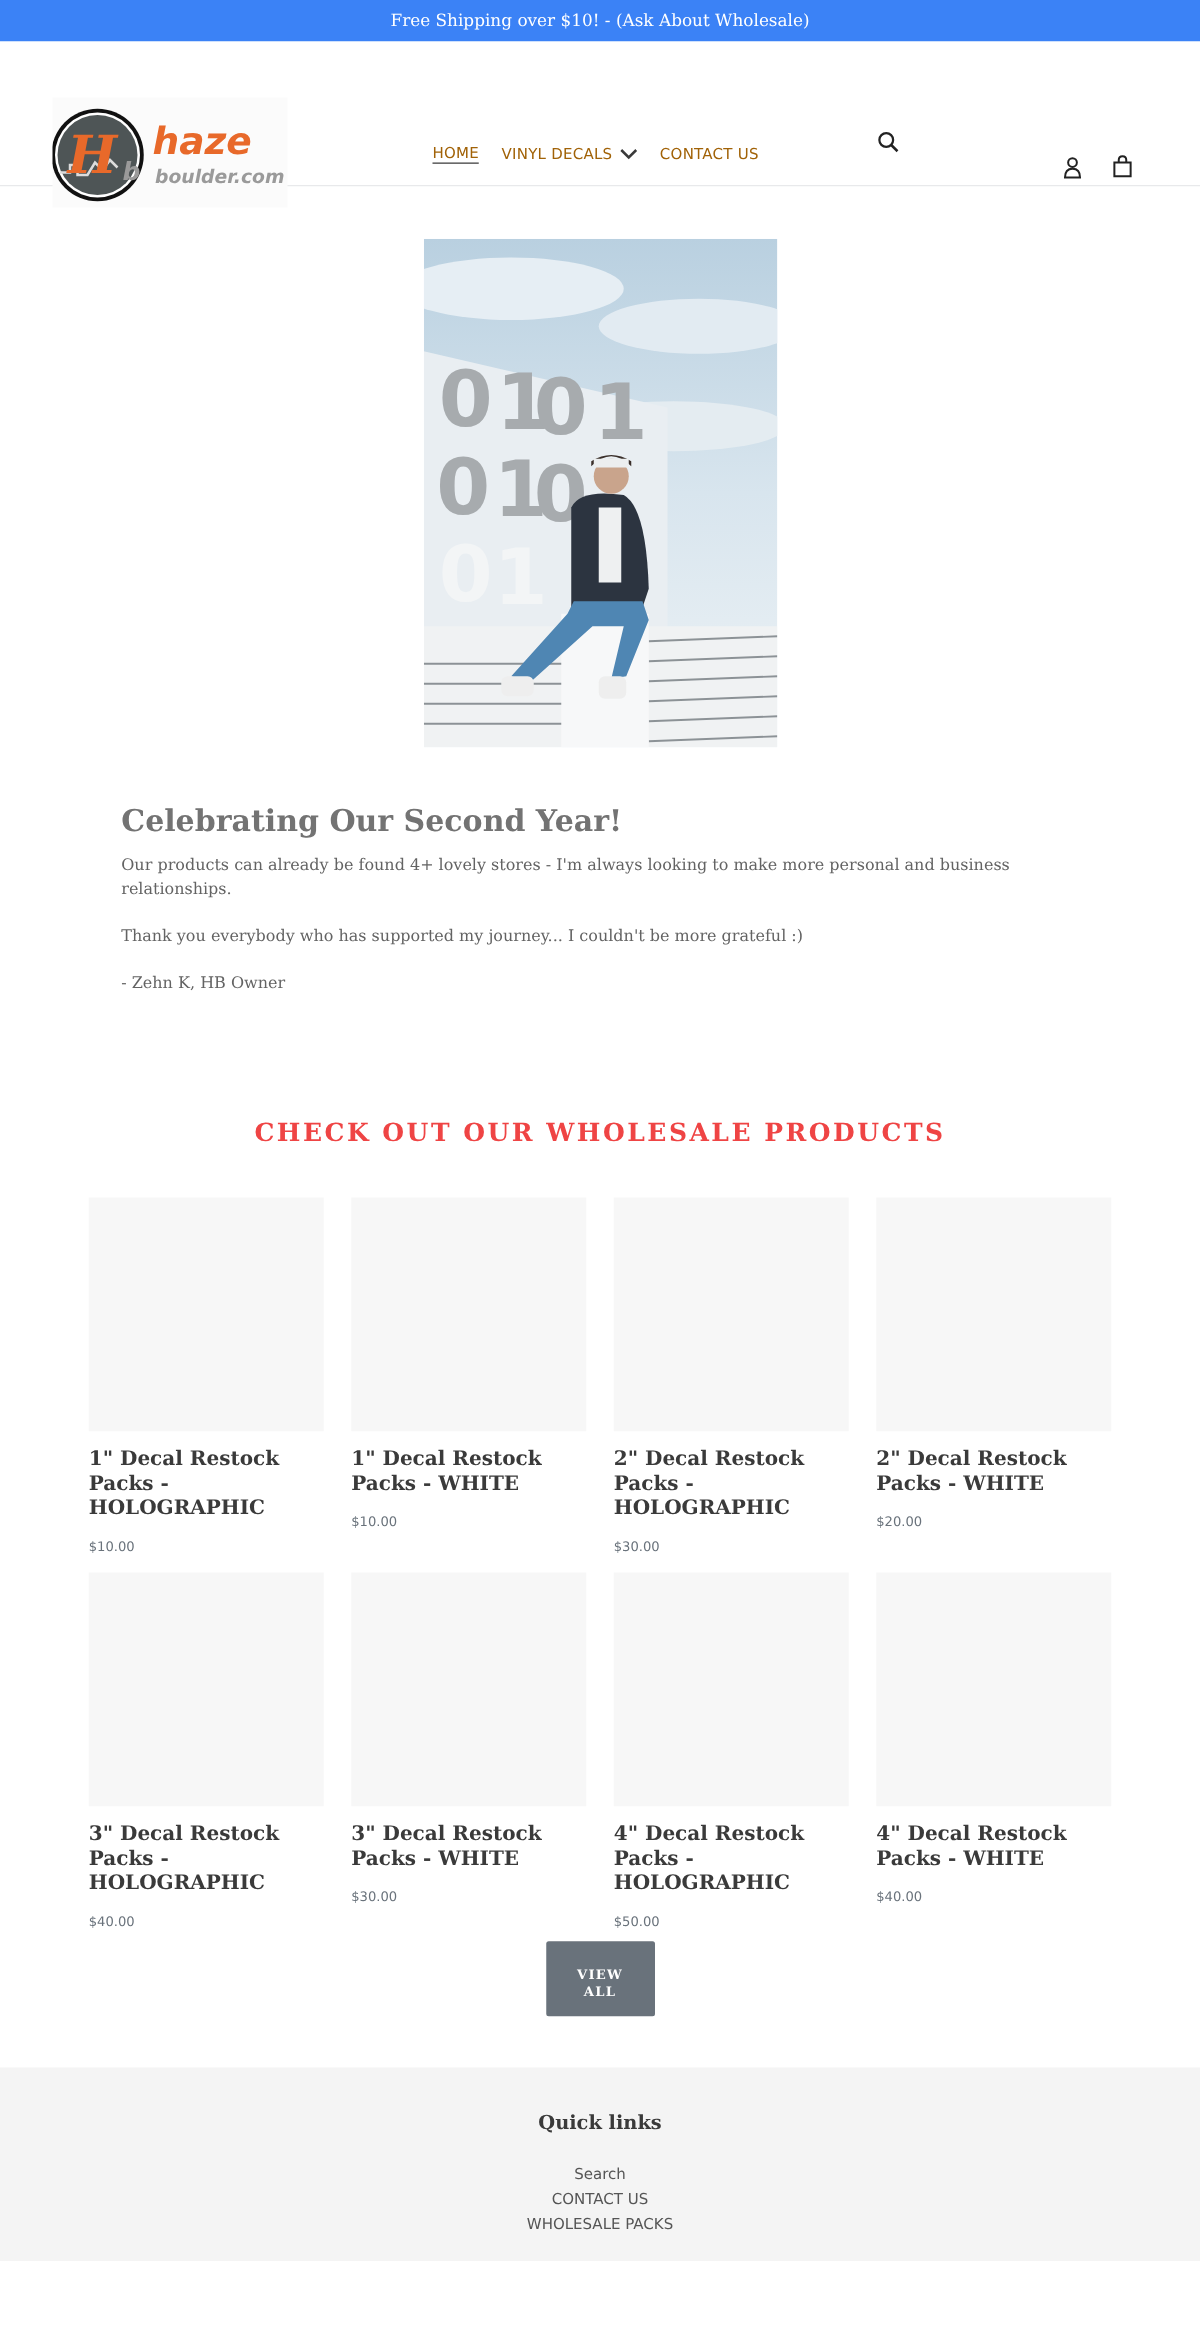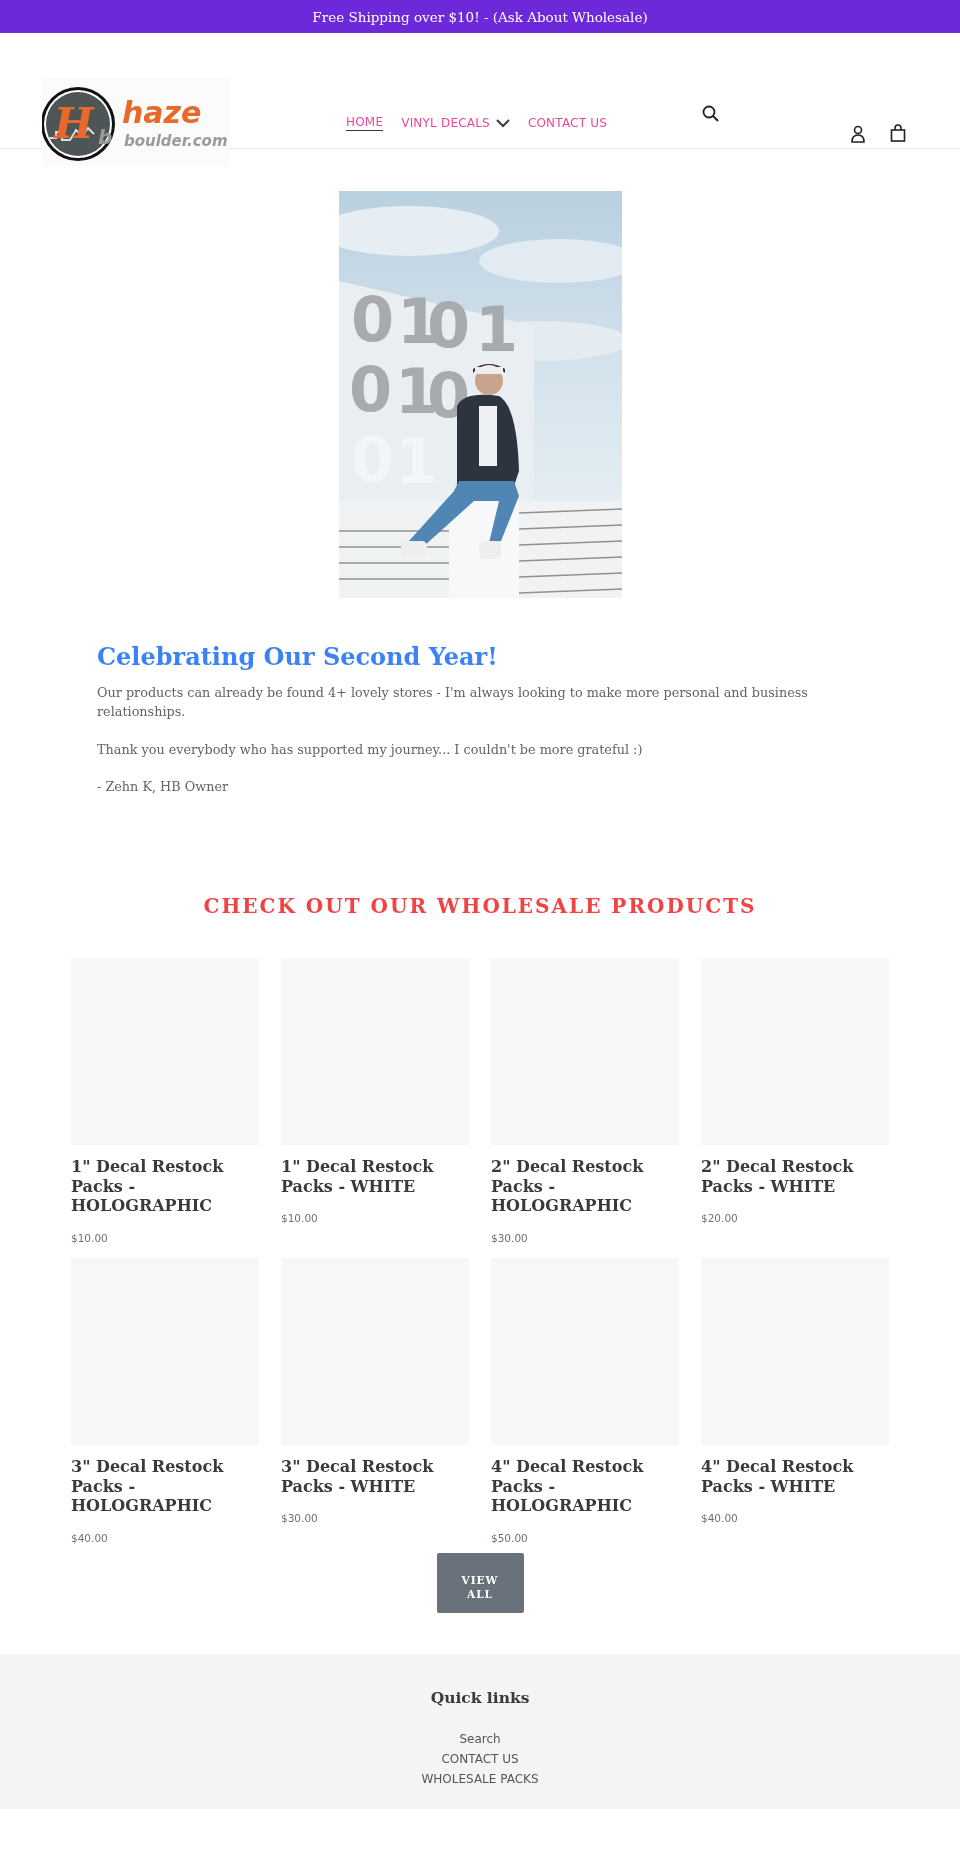--- a/index.html
+++ b/index.html
@@ -1,59 +1,59 @@
 <!DOCTYPE html>
 <html><head>
   <meta charset="utf-8">
   <style>
     * { box-sizing: border-box; margin: 0; padding: 0; }
     html, body { width: 960px; background: #ffffff; }
     body { font-family: "DejaVu Serif", serif; color: #3a3a3a; }
 
     .announcement {
-      height: 33px; background: #6d28d9; color: #ffffff;
+      height: 33px; background: #3b82f6; color: #ffffff;
       display: flex; align-items: center; justify-content: center;
       font-family: "DejaVu Serif", serif; font-size: 13.5px;
     }
 
     .site-header {
       position: relative; height: 116px;
       border-bottom: 1px solid #e8e9eb;
     }
     .logo {
       position: absolute; left: 42px; top: 45px;
       width: 188px; height: 88px; background: #fbfbfb;
       display: block;
     }
     .nav {
       position: absolute; left: 346px; top: 82px;
       display: flex; gap: 18px; align-items: center;
       font-family: "DejaVu Sans", sans-serif; font-size: 12px; color: #3a3a3a;
       letter-spacing: 0.2px;
     }
-    .nav a { color: #ec4899; text-decoration: none; display: flex; align-items: center; gap: 6px; }
+    .nav a { color: #a16207; text-decoration: none; display: flex; align-items: center; gap: 6px; }
     .nav a.active { border-bottom: 1px solid #3a3a3a; padding-bottom: 1px; }
     .nav svg { display: block; }
 
     .icon-btn { position: absolute; display: block; }
     .search-btn { left: 702px; top: 72px; width: 20px; height: 20px; }
     .account-btn { left: 850px; top: 92px; width: 18px; height: 20px; }
     .cart-btn { left: 890px; top: 91px; width: 18px; height: 20px; }
 
     .hero-image {
       display: block; margin: 42px auto 0; width: 283px; height: 407px;
       position: relative; overflow: hidden;
     }
 
     .about {
       padding: 0 97px; margin-top: 44px;
     }
     .about h2 {
       font-family: "DejaVu Serif", serif; font-weight: bold;
-      font-size: 24px; color: #3b82f6; margin-bottom: 12px;
+      font-size: 24px; color: #737373; margin-bottom: 12px;
     }
     .about p {
       font-family: "DejaVu Serif", serif; font-size: 12.8px; line-height: 19px;
       color: #636363; margin-bottom: 18.5px;
     }
 
     .collection-title {
       margin-top: 98px; text-align: center;
       font-family: "DejaVu Serif", serif; font-weight: bold; font-size: 20px;
       letter-spacing: 2px; color: #ef4444;

